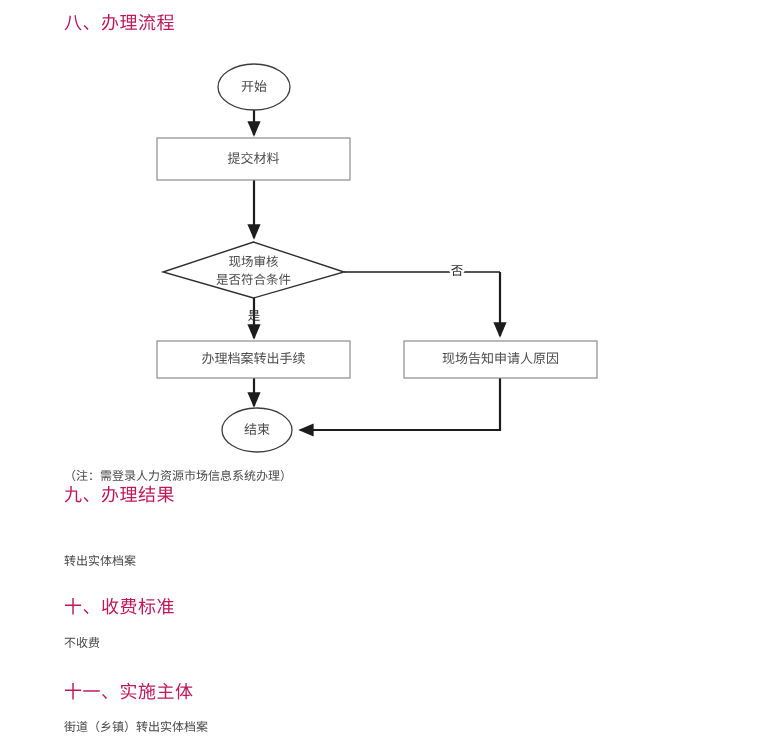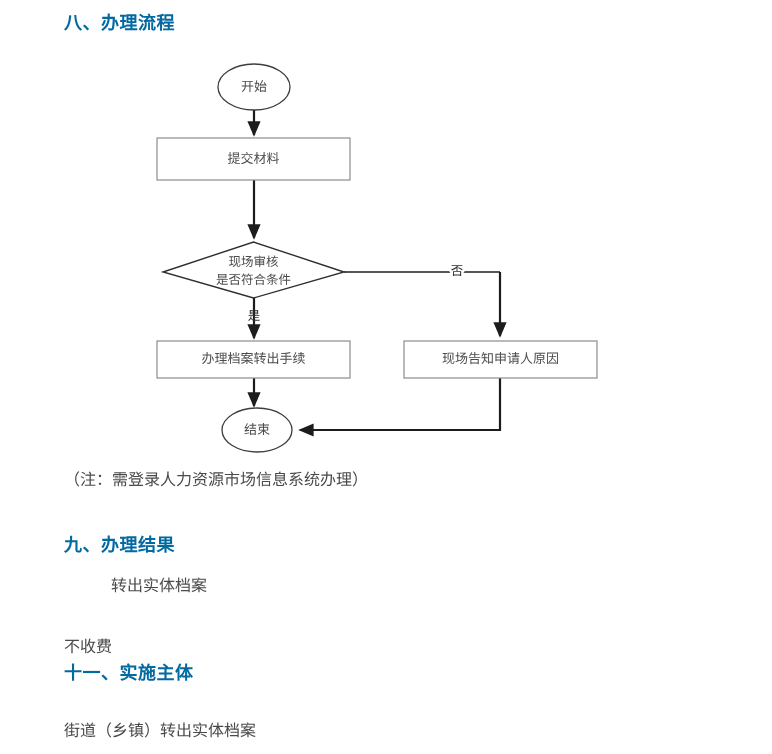--- a/index.html
+++ b/index.html
@@ -21,42 +21,42 @@
   .page {
     position: absolute;
     inset: 0;
   }
 
   
   .heading {
     position: absolute;
     left: 64px;
     font-family: "Liberation Sans", "DejaVu Sans", sans-serif;
-    font-weight: bold;
+    font-weight: normal;
     font-size: 18px;
     letter-spacing: 0.5px;
-    color: #0369a1;
+    color: #be185d;
     white-space: nowrap;
   }
   .body-line {
     position: absolute;
     left: 64px;
     font-family: "Liberation Serif", "DejaVu Serif", serif;
-    font-size: 16px;
+    font-size: 12px;
     color: #4a4a4a;
     white-space: nowrap;
   }
 
   #h-process   { top: 8px; }
-  #h-result    { top: 530px; }
+  #h-result    { top: 480px; }
   #h-fee       { top: 592px; }
-  #h-subject   { top: 658px; }
+  #h-subject   { top: 677px; }
 
   #note-line   { top: 466px; }
-  #result-text { top: 572px; margin-left: 47px; }
+  #result-text { top: 551px; }
   #fee-text    { top: 633px; text-align: center; }
   #subject-text{ top: 717px; }
 
   
   #flowchart {
     position: absolute;
     left: 0;
     top: 40px;
     width: 744px;
     height: 420px;
@@ -176,18 +176,19 @@
         <text class="node-text" x="257" y="391">结束</text>
       </g>
     </svg>
   </div>
 
   <div class="body-line" id="note-line">（注：需登录人力资源市场信息系统办理）</div>
 
   <div class="heading" id="h-result">九、办理结果</div>
   <div class="body-line" id="result-text">转出实体档案</div>
 
+  <div class="heading" id="h-fee">十、收费标准</div>
   <div class="body-line" id="fee-text">不收费</div>
 
   <div class="heading" id="h-subject">十一、实施主体</div>
   <div class="body-line" id="subject-text">街道（乡镇）转出实体档案</div>
 
 </div>
 
 </body></html>

